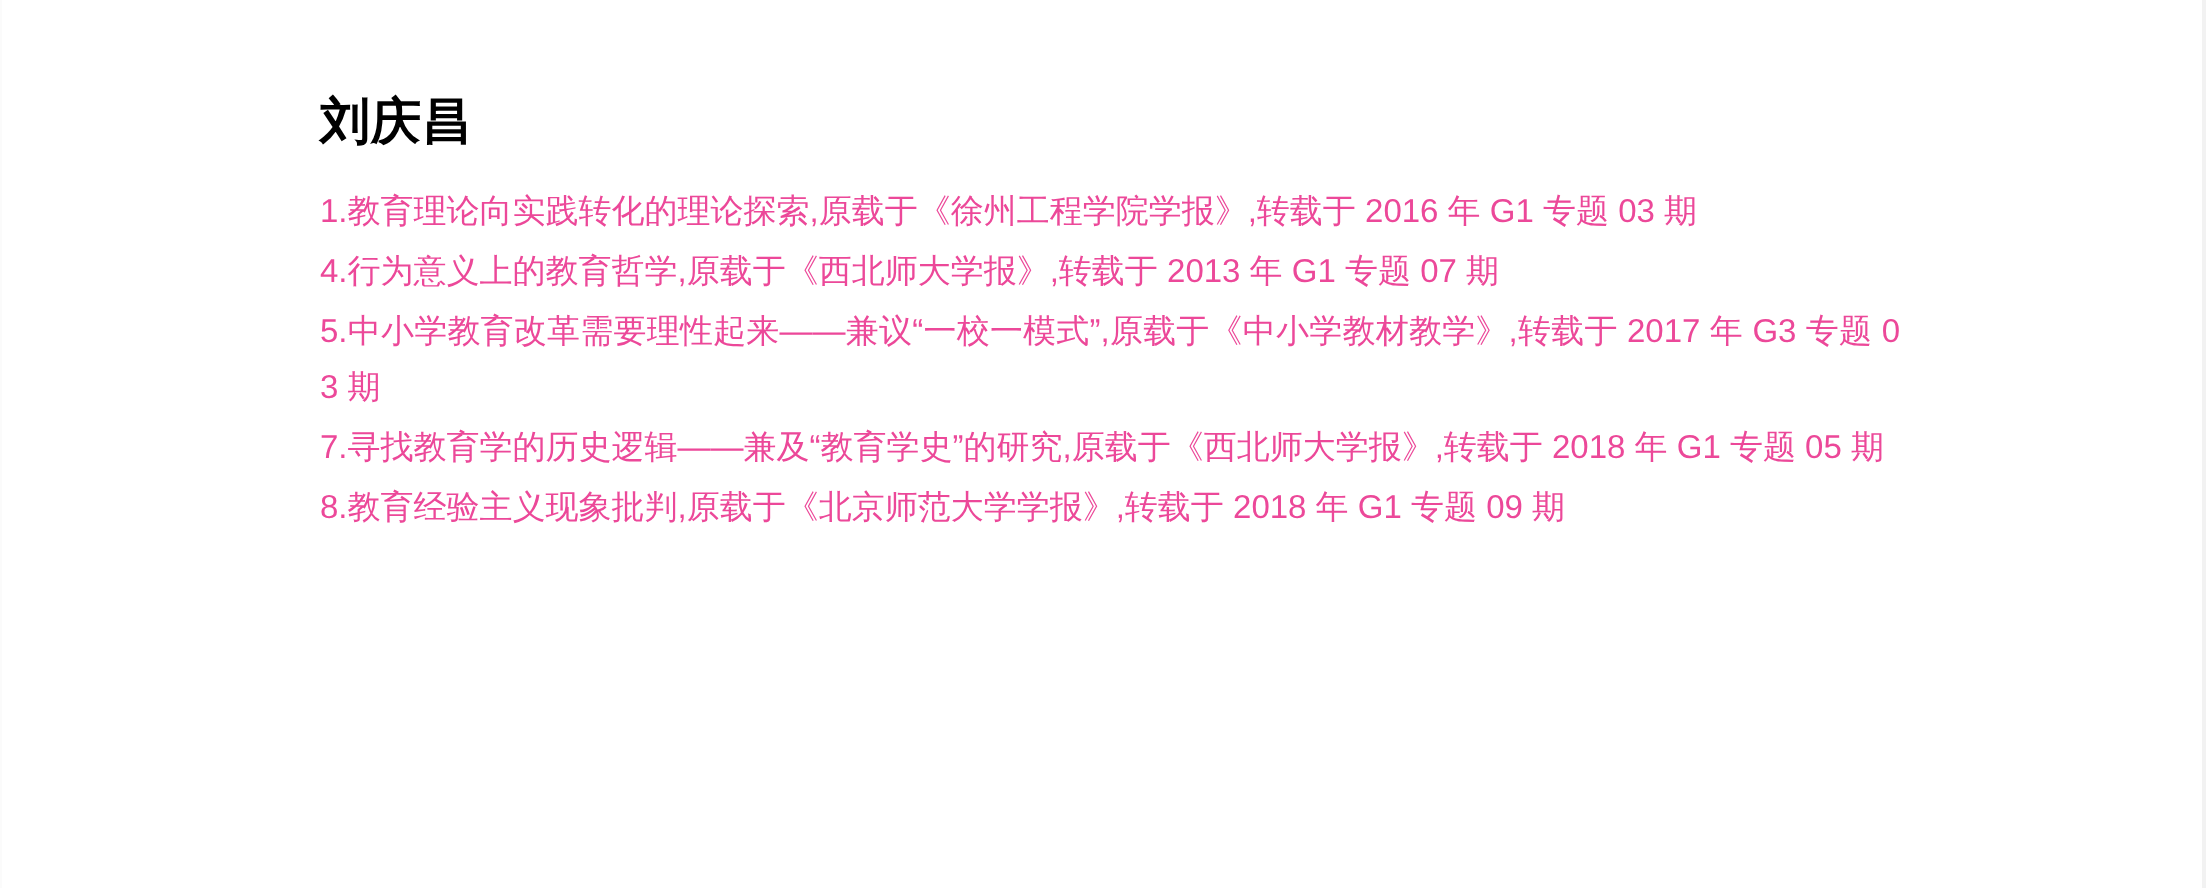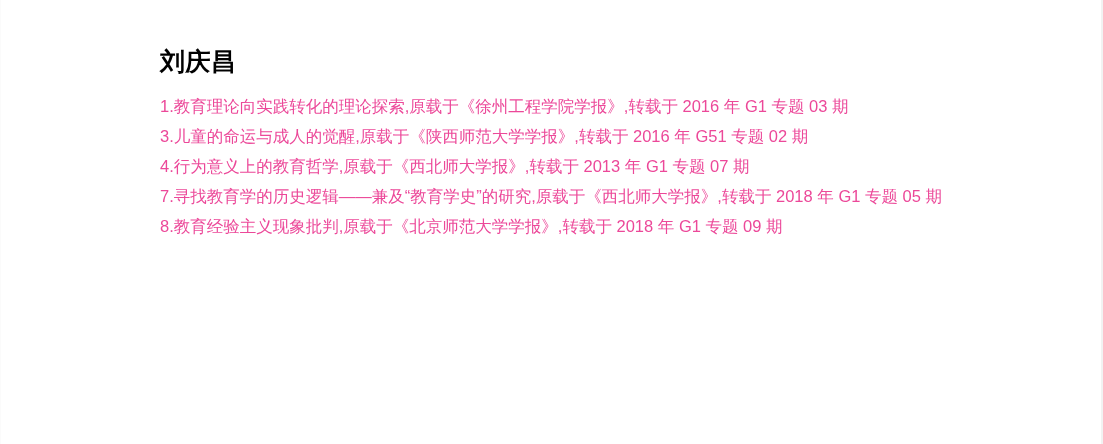--- a/index.html
+++ b/index.html
@@ -71,19 +71,19 @@
 
 <div class="page">
   <div class="left-edge"></div>
   <div class="scroll-edge"></div>
 
   <div class="content">
     <h1 class="doc-title">刘庆昌</h1>
 
     <ul class="entry-list">
       <li class="entry">1.教育理论向实践转化的理论探索,原载于《徐州工程学院学报》,转载于 2016 年 G1 专题 03 期</li>
-      <li class="entry">3.儿童的命运与成人的觉醒,原载于《陕西师范大学学报》,转载于 2016 年 G51 专题 02 期</li>
       <li class="entry">4.行为意义上的教育哲学,原载于《西北师大学报》,转载于 2013 年 G1 专题 07 期</li>
+      <li class="entry">5.中小学教育改革需要理性起来——兼议“一校一模式”,原载于《中小学教材教学》,转载于 2017 年 G3 专题 03 期</li>
       <li class="entry">7.寻找教育学的历史逻辑——兼及“教育学史”的研究,原载于《西北师大学报》,转载于  2018 年 G1 专题 05 期</li>
       <li class="entry">8.教育经验主义现象批判,原载于《北京师范大学学报》,转载于 2018 年 G1 专题 09 期</li>
     </ul>
   </div>
 </div>
 
 </body></html>

